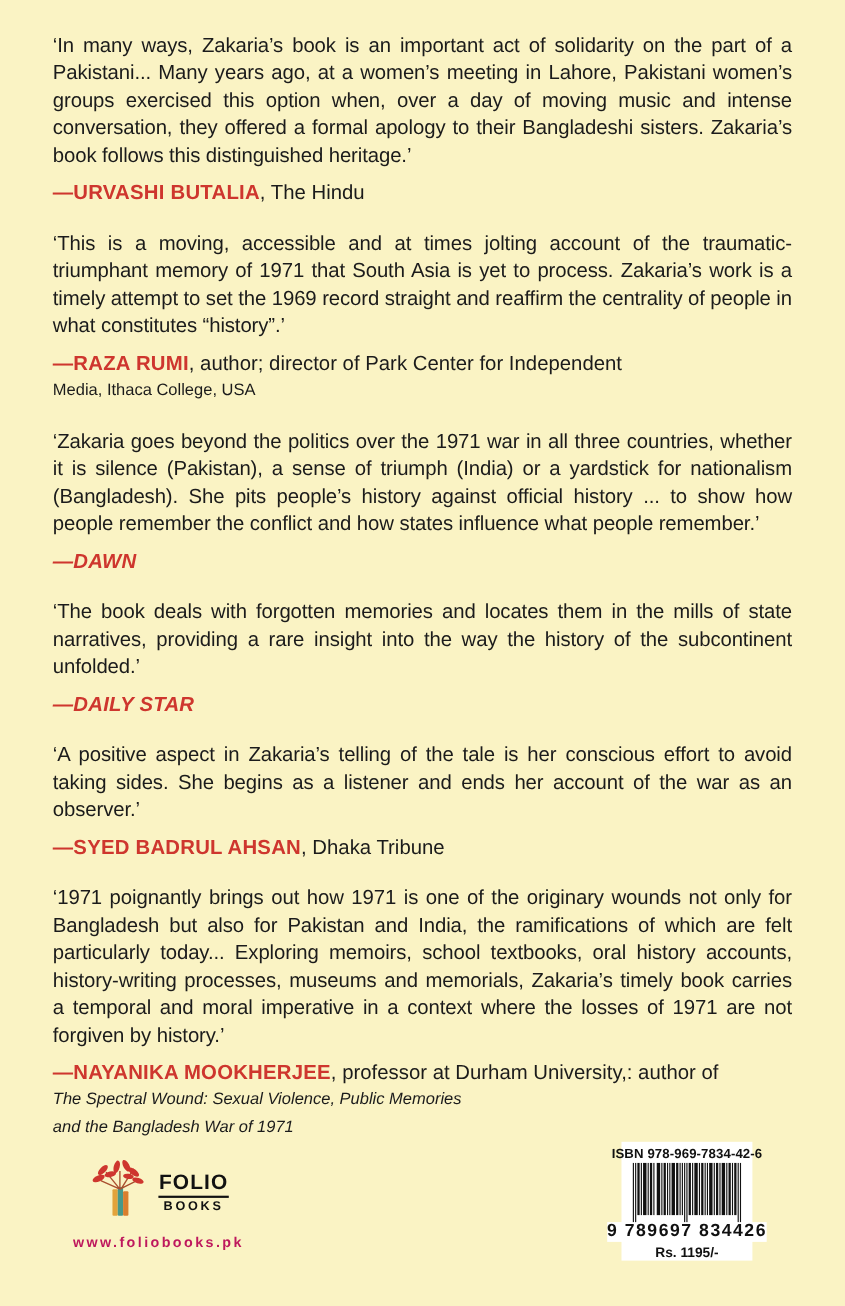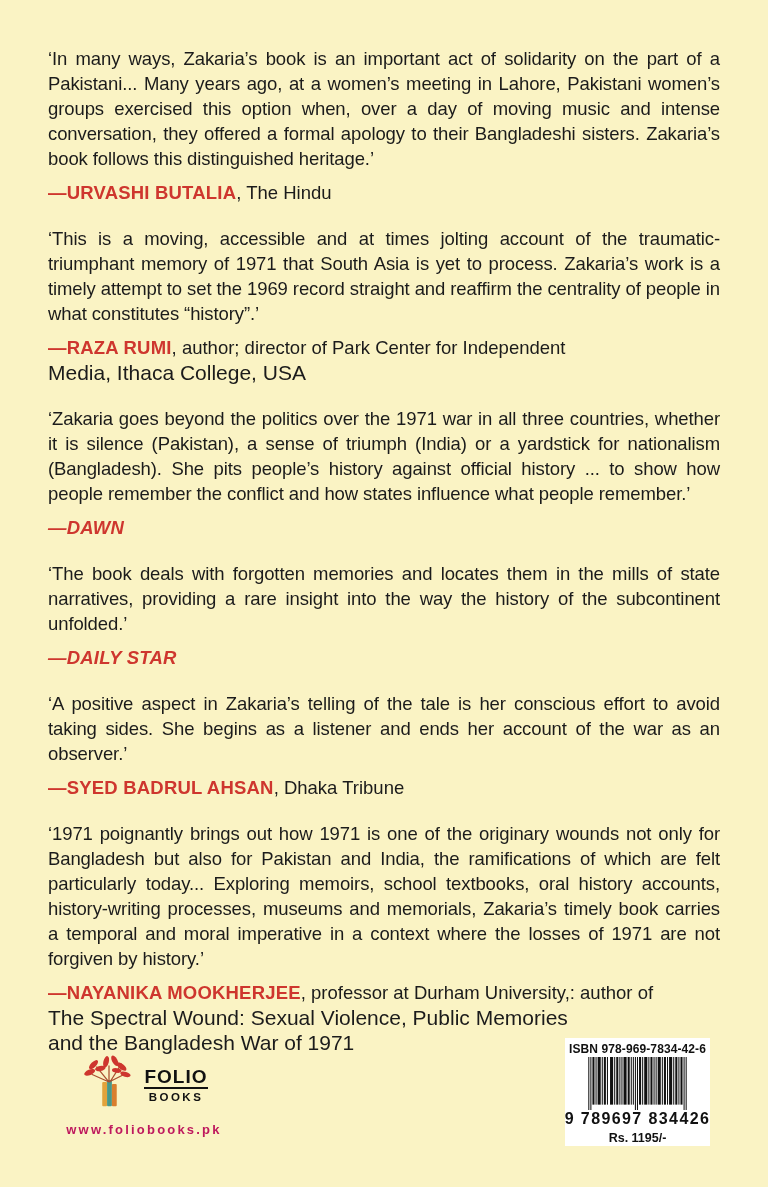--- a/index.html
+++ b/index.html
@@ -8,42 +8,42 @@
     position: relative;
     background: #FAF3C4;
     font-family: "Liberation Sans", sans-serif;
     color: #1b1b1b;
     overflow: hidden;
   }
   .content {
     position: absolute;
     left: 48px;
     right: 48px;
-    top: 46px;
+    top: 28px;
   }
   .sec { margin-bottom: 21px; }
   .quote {
     font-size: 18.5px;
     line-height: 25px;
     text-align: justify;
     letter-spacing: -0.1px;
     margin-bottom: 9px;
     hyphens: none;
   }
   .attr-line {
     font-size: 18.5px;
     line-height: 25px;
     white-space: pre-wrap;
   }
   .attr-name { color: #CE362E; font-weight: bold; letter-spacing: 0.2px; }
   .attr-name.italic { font-style: italic; }
   .attr-after { color: #1b1b1b; }
   .attr-source { color: #1b1b1b; }
-  .attr-extra { font-size: 21px; line-height: 25px; }
-  .attr-extra.italic { }
+  .attr-extra { font-size: 15px; line-height: 25px; }
+  .attr-extra.italic { font-style: italic; }
   p:empty { display: none; }
 
   
   .publisher {
     position: absolute;
     left: 44px;
     bottom: 50px;
     width: 200px;
     display: flex;
     flex-direction: column;
@@ -79,21 +79,21 @@
     letter-spacing: 2.2px;
     color: #be185d;
     white-space: nowrap;
   }
 
   
   .barcode-box {
     position: absolute;
     left: 565px;
     top: 1038px;
-    width: 145px;
+    width: 119px;
     height: 108px;
     background: #ffffff;
     display: flex;
     flex-direction: column;
     align-items: center;
     justify-content: flex-start;
     padding: 4px 4px 3px 4px;
   }
   .isbn-label {
     font-size: 12px;

